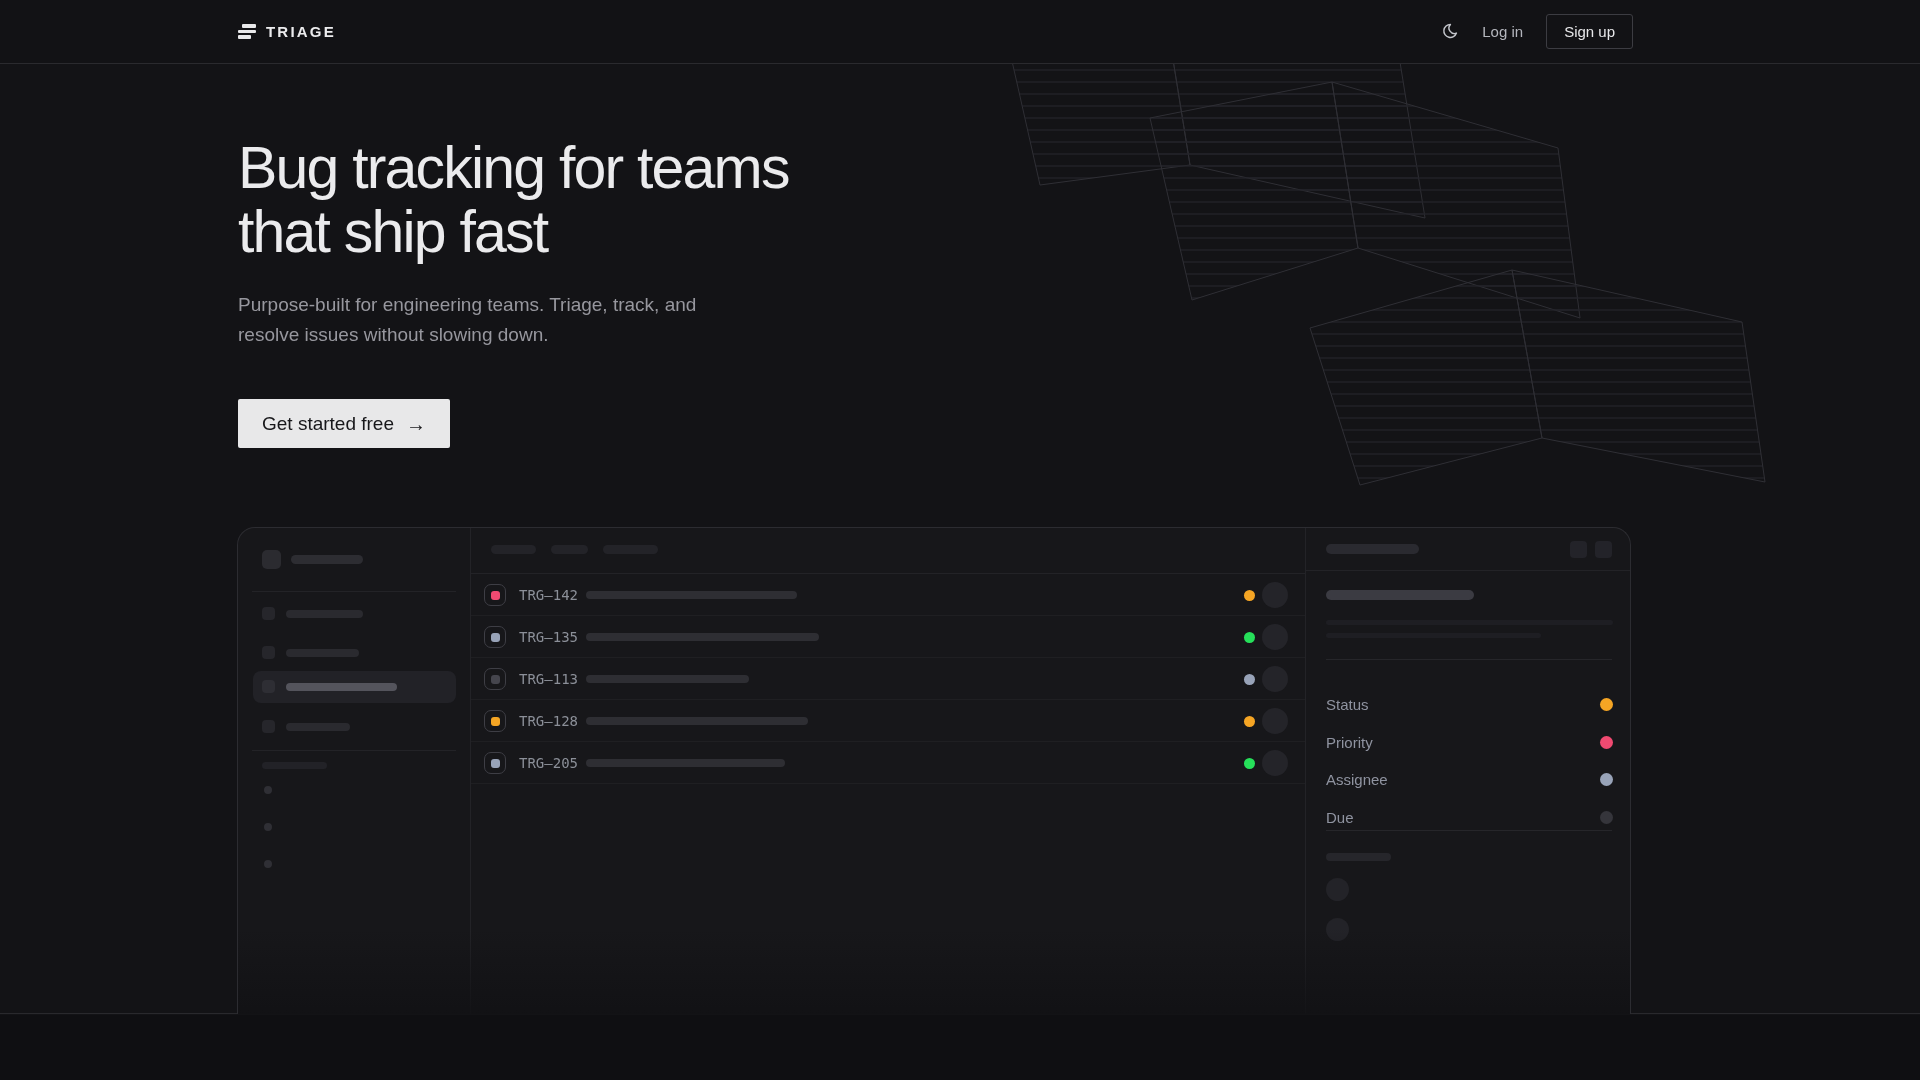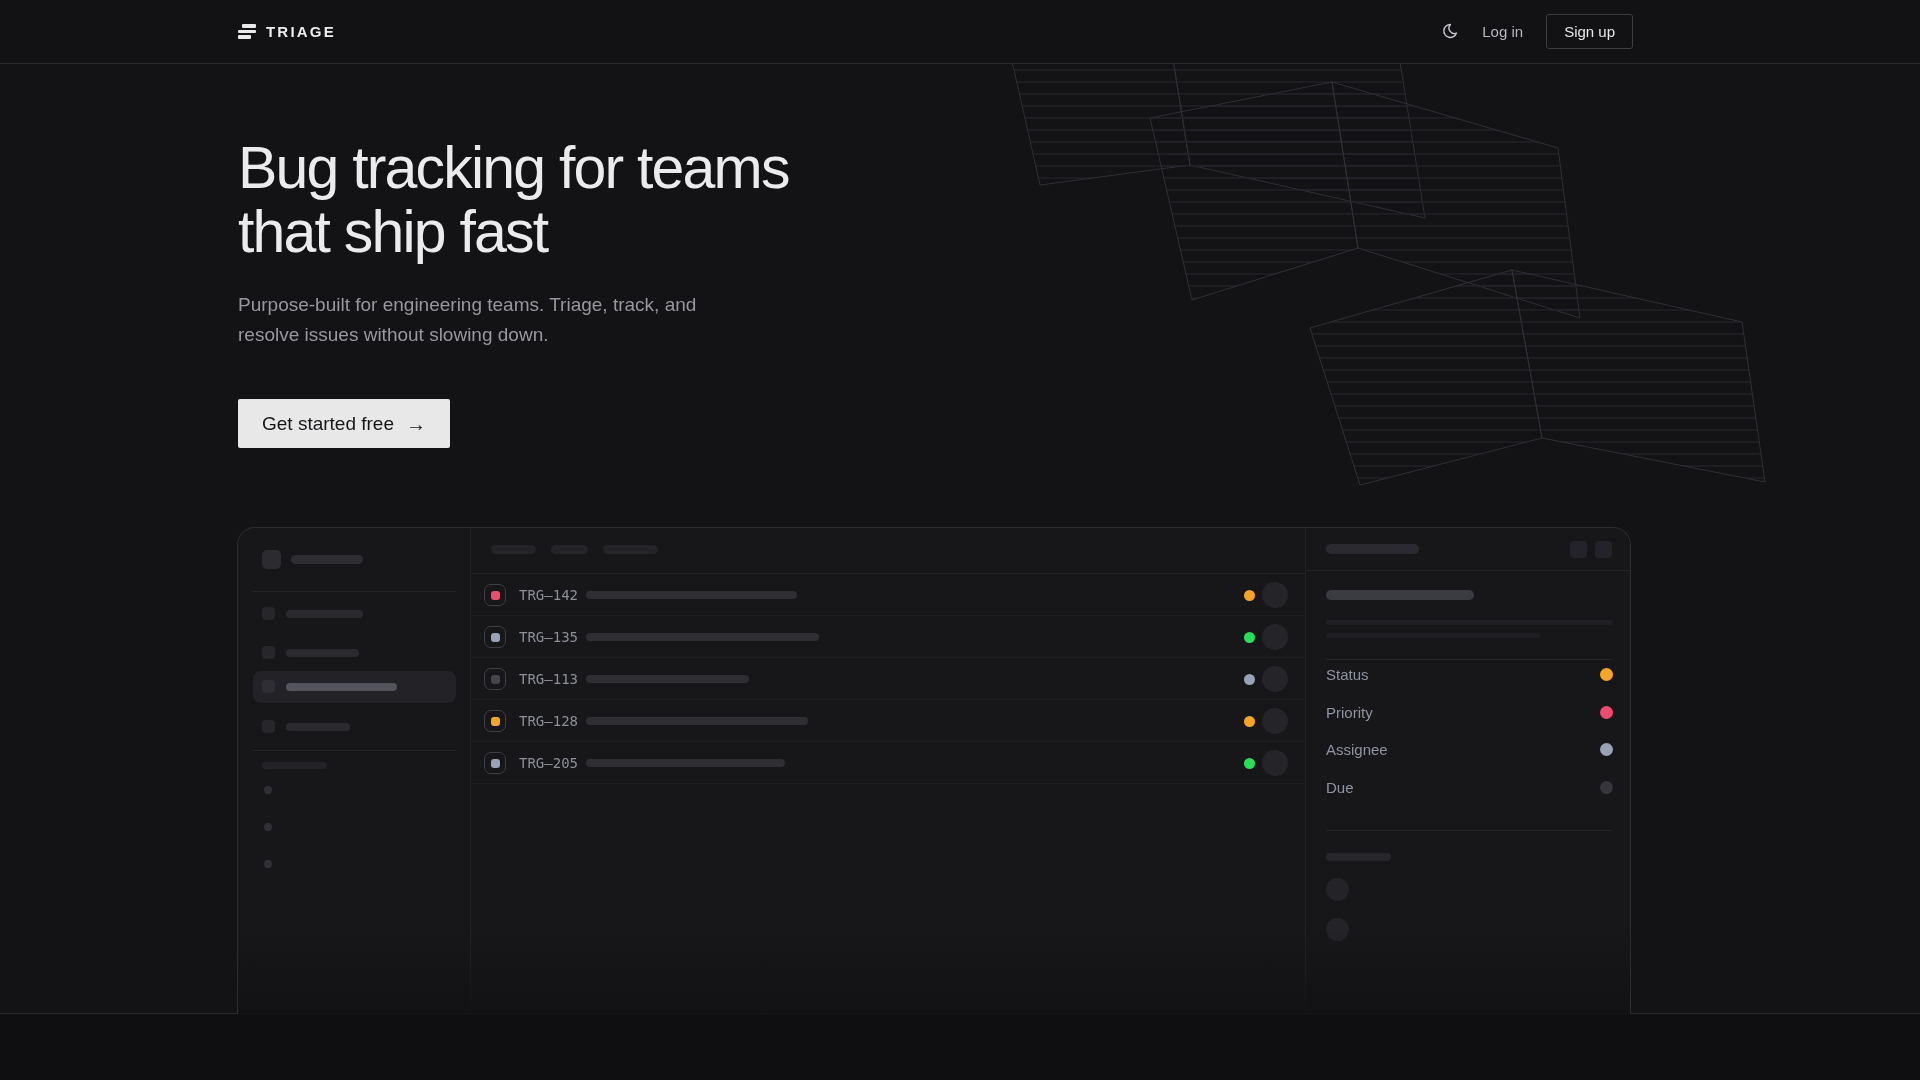--- a/index.html
+++ b/index.html
@@ -70,21 +70,21 @@
   
   .col-detail { position:absolute; left:1068px; top:0; bottom:0; width:326px; }
   .d-head { position:relative; height:43px; border-bottom:1px solid #232327; }
   .d-head-bar { position:absolute; left:20px; top:16px; width:93px; height:10px; border-radius:5px; background:#2a2a30; }
   .d-btn { position:absolute; top:13px; width:17px; height:17px; border-radius:4px; background:#232329; }
   .d-btn.b1 { left:264px; } .d-btn.b2 { left:289px; }
   .d-title { position:absolute; left:20px; top:62px; width:148px; height:10px; border-radius:5px; background:#3b3b42; }
   .d-line { position:absolute; left:20px; height:5px; border-radius:2.5px; background:#1e1e23; }
   .d-line.l1 { top:92px; width:287px; } .d-line.l2 { top:105px; width:215px; }
   .d-div { position:absolute; left:20px; right:20px; height:1px; background:#26262a; }
-  .fields { position:absolute; left:0; right:0; top:128px; }
+  .fields { position:absolute; left:0; right:0; top:158px; }
   .f-row { height:37.5px; display:flex; align-items:center; justify-content:space-between; padding:0 19px 0 20px; }
   .f-label { font-size:15px; color:#8f93a0; }
   .f-dot { width:13px; height:13px; border-radius:50%; }
   .d-sec-bar { position:absolute; left:20px; top:325px; width:65px; height:8px; border-radius:4px; background:#26262b; }
   .d-circle { position:absolute; left:20px; width:23px; height:23px; border-radius:50%; background:#232328; }
   .d-circle.c1 { top:350px; } .d-circle.c2 { top:390px; }
 
   
   .footer { position:absolute; top:1015px; left:0; right:0; bottom:0; background:#0f0f12; }
 </style>

